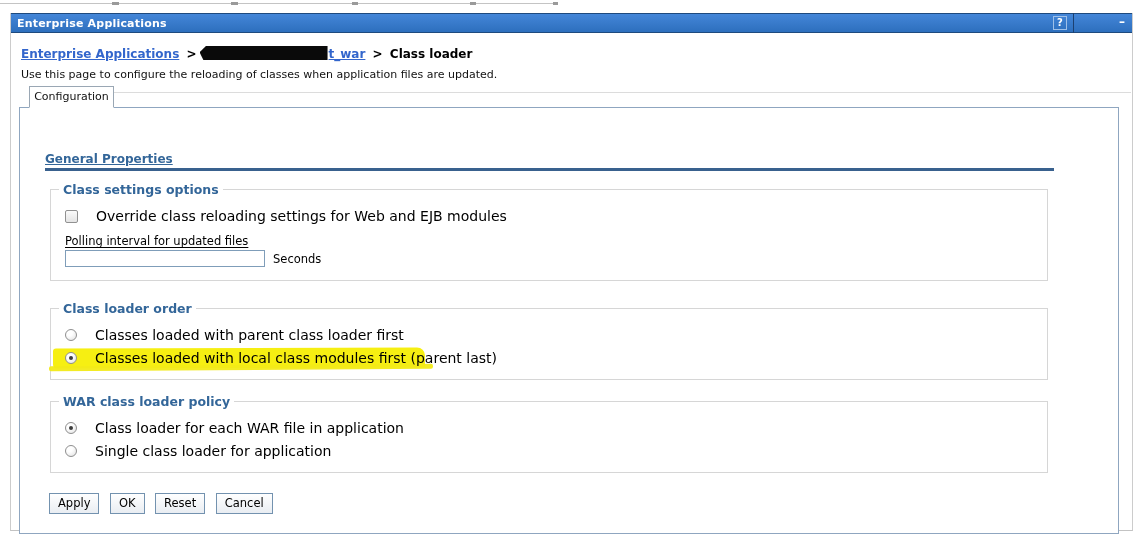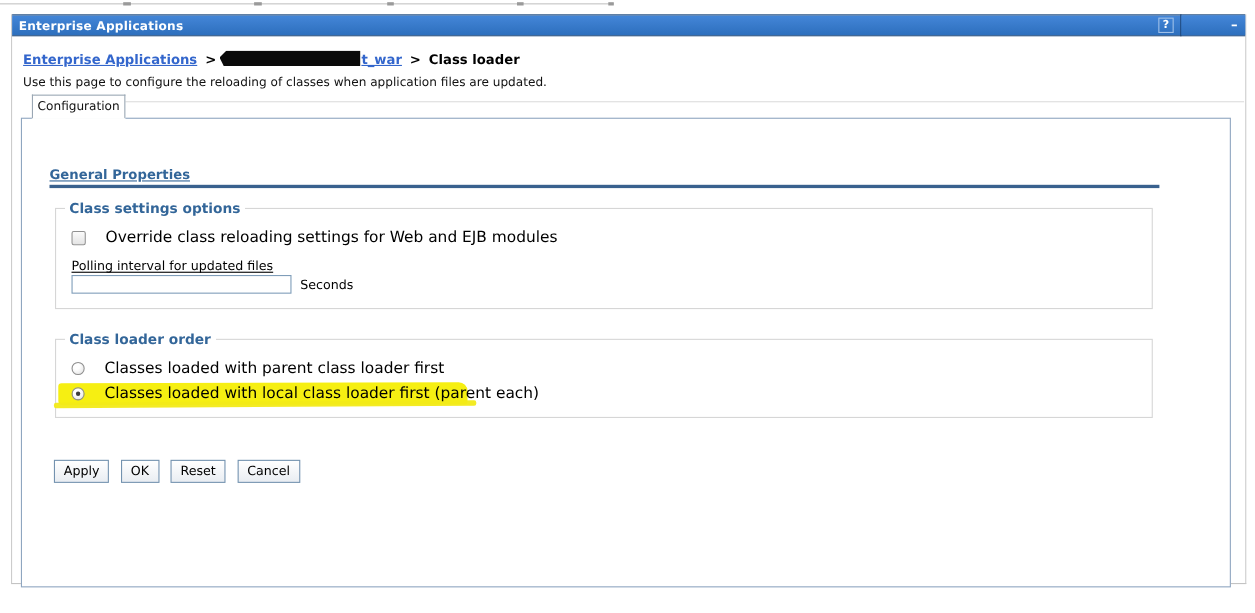--- a/index.html
+++ b/index.html
@@ -85,21 +85,21 @@
       left:2px; top:-2px; width:372px; height:20px; background:#f6ef12;
       border-radius:3px 8px 2px 4px; transform:rotate(-0.15deg); }
   .ctl-row.highlighted::after { content:""; position:absolute; z-index:0;
       left:-2px; bottom:-4px; width:384px; height:5px; background:#f2ea18;
       transform:rotate(-0.35deg); border-radius:2px; opacity:.95; }
 
   
   .btn-row { margin:20px 0 0 4px; }
   .btn { display:inline-block; min-width:30px; padding:2px 8px 3px 8px; margin-right:7px;
          background:linear-gradient(#ffffff,#e9edf2); border:1px solid #7392af;
-         font-family:inherit; font-size:11.5px; color:#000; cursor:pointer;margin-top:18px; }
+         font-family:inherit; font-size:11.5px; color:#000; cursor:pointer; }
 </style>
 </head>
 <body>
 
 <div id="stage">
 
   <div class="artifact-line"></div>
   <div class="artifact-tick" style="left:112px;"></div>
   <div class="artifact-tick" style="left:231px;"></div>
   <div class="artifact-tick" style="left:352px;width:6px;"></div>
@@ -150,24 +150,35 @@
         </fieldset>
 
         <fieldset class="fs-gap">
           <legend>Class loader order</legend>
           <div class="ctl-row">
             <span class="radio"></span>
             <span class="lbl">Classes loaded with parent class loader first</span>
           </div>
           <div class="ctl-row highlighted">
             <span class="radio selected"></span>
-            <span class="lbl">Classes loaded with local class loader first (parent each)</span>
+            <span class="lbl">Classes loaded with local class modules first (parent last)</span>
           </div>
         </fieldset>
 
+        <fieldset class="fs-gap2">
+          <legend>WAR class loader policy</legend>
+          <div class="ctl-row">
+            <span class="radio selected"></span>
+            <span class="lbl">Class loader for each WAR file in application</span>
+          </div>
+          <div class="ctl-row">
+            <span class="radio"></span>
+            <span class="lbl">Single class loader for application</span>
+          </div>
+        </fieldset>
 
         <div class="btn-row">
           <button class="btn">Apply</button>
           <button class="btn">OK</button>
           <button class="btn">Reset</button>
           <button class="btn">Cancel</button>
         </div>
 
       </div>
     </div>

